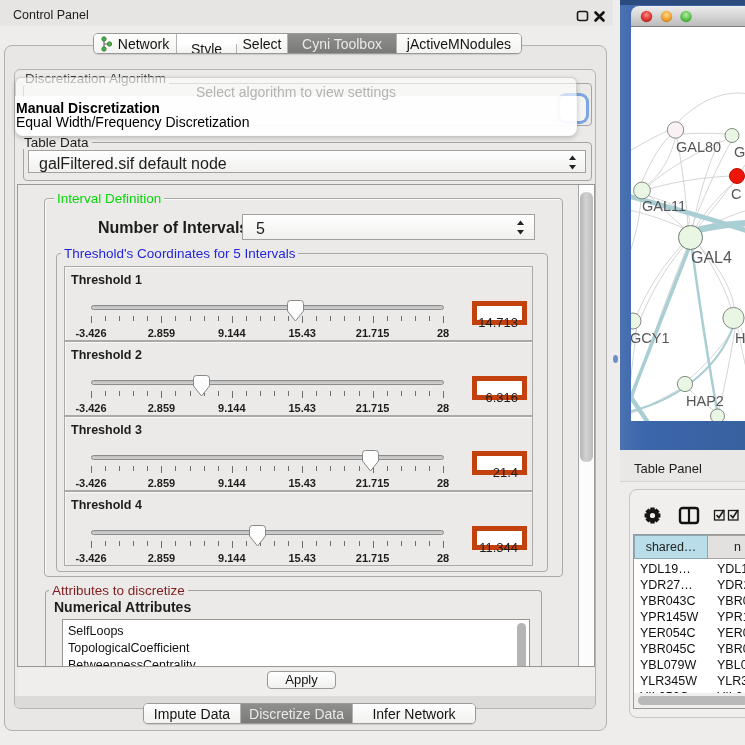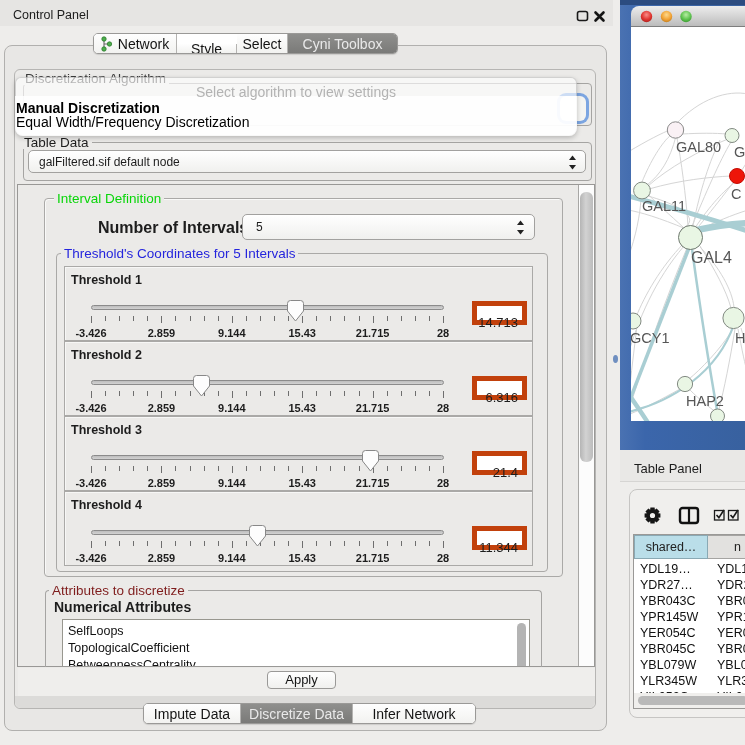--- a/index.html
+++ b/index.html
@@ -1,21 +1,21 @@
 <!DOCTYPE html>
 <html><head>
 <meta charset="utf-8">
 <style>
 * { margin:0; padding:0; box-sizing:border-box; }
 html,body { width:745px; height:745px; }
 body { font-family:"Liberation Sans", sans-serif; background:#eeedeb; position:relative; overflow:hidden; }
 .abs { position:absolute; }
 .grp { position:absolute; border:1px solid #a5a4a2; border-radius:4px; }
 .grplbl { position:absolute; font-size:13.5px; color:#1d1d1d; background:#ebeae8; padding:0 3px; line-height:13px; }
-.combo { position:absolute; background:linear-gradient(#ffffff,#f0f0ee); border:1px solid #a2a19f; border-radius:5px; font-size:12px; color:#1d1d1d; }
+.combo { position:absolute; background:linear-gradient(#ffffff,#f0f0ee); border:1px solid #a2a19f; border-radius:0; font-size:16px; color:#1d1d1d; }
 .updown { position:absolute; width:9px; }
 .seg { position:absolute; display:flex; height:21px; border:1px solid #9a9997; border-radius:5px; overflow:hidden; background:#fff; box-shadow:0 1px 1px rgba(0,0,0,0.12); }
 .seg > div { display:flex; align-items:center; justify-content:center; font-size:14px; color:#141414; background:linear-gradient(#fefefe,#f2f2f0); border-right:1px solid #b4b3b1; white-space:nowrap; }
 .seg > div:last-child { border-right:none; }
 .seg > div.sel { background:linear-gradient(#8f8f8d,#7a7a78); color:#e9e9e9; }
 .tpanel { position:absolute; left:64px; width:469px; height:75px; border:1px solid #aaa9a7; background:#ebeae8; box-shadow:inset 1px 1px 0 rgba(255,255,255,0.6);padding-left:32px; }
 .thlbl { position:absolute; left:6px; top:6px; font-size:12.5px; font-weight:bold; color:#1d1d1d; }
 .track { position:absolute; left:26px; top:38px; width:353px; height:5px; background:linear-gradient(#bdbdbd,#d2d2d2); border:1px solid #8b8b8b; border-radius:3px; }
 .vbox { position:absolute; left:407px; top:34px; width:55px; height:24px; background:#fff; border:5px solid #c2410c; font-size:13px; color:#1d1d1d; text-align:right; padding:9px 4px 0 0; }
 .ticklbl { position:absolute; top:60px; font-size:11px; font-weight:bold; color:#1d1d1d; transform:translateX(-50%); }
@@ -163,20 +163,21 @@
     <svg width="12" height="17" viewBox="0 0 12 17" style="margin-right:5px;">
       <path d="M3 4 V14 M3 9 H8" stroke="#666" stroke-width="1.1" fill="none"></path>
       <circle cx="3" cy="4" r="2.2" fill="#4cae4c" stroke="#2d7a2d" stroke-width="0.8"></circle>
       <circle cx="8.5" cy="9" r="2.2" fill="#4cae4c" stroke="#2d7a2d" stroke-width="0.8"></circle>
       <circle cx="3" cy="14" r="2.2" fill="#4cae4c" stroke="#2d7a2d" stroke-width="0.8"></circle>
     </svg>
     Network</div>
   <div style="width:60px;margin-top:10px;">Style</div>
   <div style="width:51px;">Select</div>
   <div class="sel" style="width:109px;">Cyni Toolbox</div>
+  <div style="width:124px;">jActiveMNodules</div>
 </div>
 
 <div class="abs" style="left:15px;top:77px;width:562px;height:59px;background:rgba(255,255,255,0.62);border:1px solid rgba(120,120,120,0.3);border-radius:6px 6px 8px 8px;box-shadow:0 2px 5px rgba(0,0,0,0.22);"></div>
 <div class="abs" style="left:15px;top:96px;width:562px;height:40px;background:rgba(255,255,255,0.85);border-radius:0 0 8px 8px;"></div>
 <div class="abs" style="left:15px;top:84px;width:562px;text-align:center;font-size:14px;color:#b3b3b3;">Select algorithm to view settings</div>
 <div class="abs" style="left:16px;top:100px;font-size:14px;font-weight:bold;color:#000;">Manual Discretization</div>
 <div class="abs" style="left:16px;top:114px;font-size:14px;color:#000;">Equal Width/Frequency Discretization</div>
 
 <div class="abs" style="left:620px;top:0;width:125px;height:450px;background:linear-gradient(90deg,#4a72b2,#3b66ab 20%,#38619f);"></div>
 <div class="abs" style="left:620px;top:0;width:125px;height:5px;background:#2c4c80;"></div>

